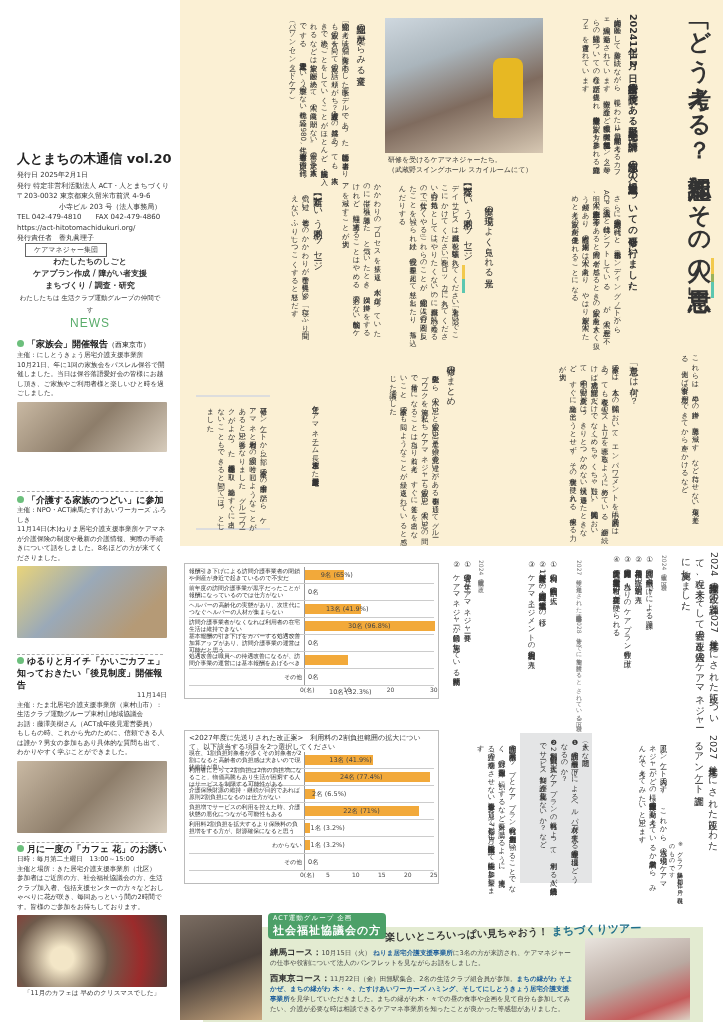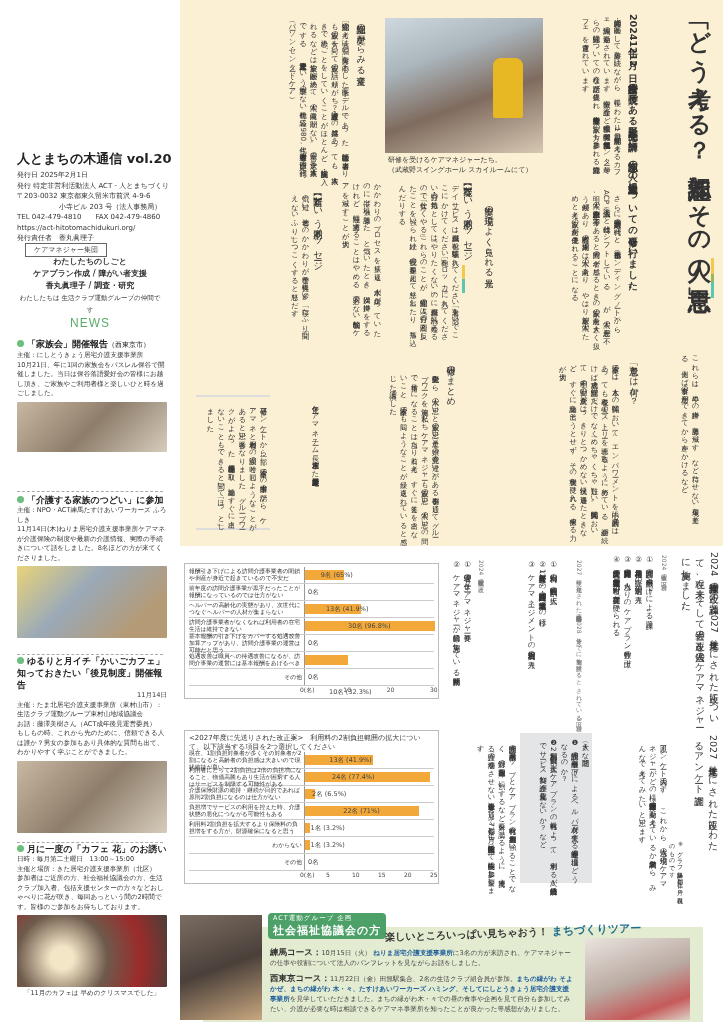--- a/index.html
+++ b/index.html
@@ -78,21 +78,21 @@
     <div>〒203-0032 東京都東久留米市前沢 4-9-6</div>
     <div>　　　　　　小寺ビル 203 号（法人事務局）</div>
     <div>TEL 042-479-4810　　FAX 042-479-4860</div>
     <div>https://act-hitotomachidukuri.org/</div>
     <div>発行責任者　香丸眞理子</div>
   </div>
   <div class="banner">ケアマネジャー集団</div>
   <div class="work">
     <div>わたしたちのしごと</div>
     <div>ケアプラン作成 / 障がい者支援</div>
-    <div>香丸眞理子 / 調査・研究</div>
+    <div>まちづくり / 調査・研究</div>
     <div class="small">わたしたちは 生活クラブ運動グループの仲間です</div>
   </div>
   <div class="news-h">NEWS</div>
 
   <div class="nitem" style="top:338px">
     <h3><span class="dot"></span><span>「家族会」開催報告</span><span class="sub">（西東京市）</span></h3>
     <p>主催：にしとうきょう居宅介護支援事業所</p>
     <p>10月21日、年に1回の家族会をパスレル保谷で開催しました。当日は保谷落語愛好会の皆様にお越し頂き、ご家族やご利用者様と楽しいひと時を過ごしました。</p>
     <div class="photo" style="height:50px;margin-top:3px"></div>
   </div>
@@ -231,21 +231,21 @@
         <div class="lab">現在、1割負担対象者が多くその対象者が2割になると高齢者の負担感は大きいので現状維持が良い</div>
         <div class="bararea">
           <div class="bar" style="width: 67.6px;"></div>
           <span class="val" style="left: 24.28px;">13名 (41.9%)</span>
         </div>
       </div>
       <div class="crow">
         <div class="lab">利用者にとって2割負担は2倍の負担増になること。物価高騰もあり生活が困窮する人はサービスを制限する可能性がある</div>
         <div class="bararea">
           <div class="bar" style="width: 124.8px;"></div>
-          <span class="val" style="left: 27px; text-align: center;">24名 (77.4%)</span>
+          <span class="val" style="left: 35px; text-align: center;">24名 (77.4%)</span>
         </div>
       </div>
       <div class="crow">
         <div class="lab">介護保険財源の維持・継続が目的であれば原則2割負担になるのは仕方がない</div>
         <div class="bararea">
           <div class="bar" style="width: 10.4px;"></div>
           <span class="val" style="left: 7.12px;">2名 (6.5%)</span>
         </div>
       </div>
       <div class="crow">

